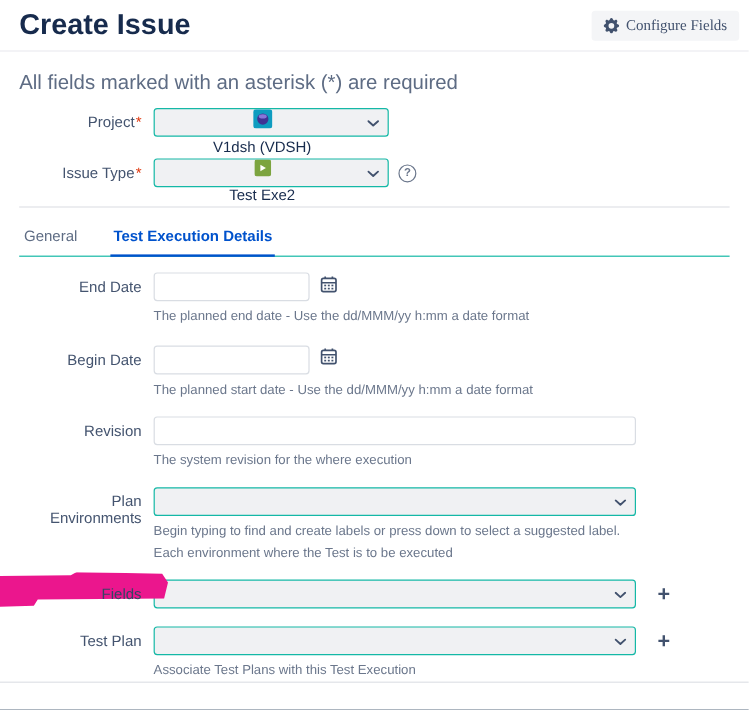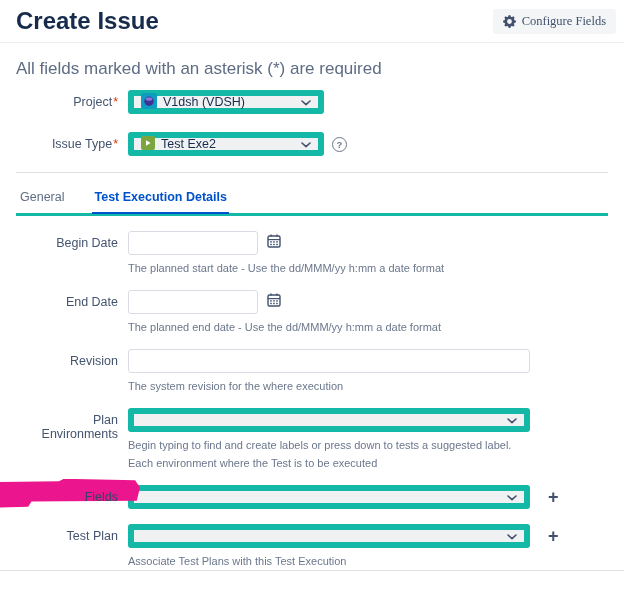--- a/index.html
+++ b/index.html
@@ -22,36 +22,36 @@
   
   .content { flex:1; padding:0 16px; }
   .req-note { font-size:17px; color:#5E6C84; margin-top:16px; }
 
   .row { display:grid; grid-template-columns:102px 1fr; column-gap:10px; align-items:flex-start; }
   .lbl { text-align:right; font-size:12.5px; color:#44546F; padding-top:5px; position:relative; }
   .req { color:#DE350B; margin-left:1px; }
   .fld {}
   .ctl-line { display:flex; align-items:center; gap:8px; }
 
-  .select { position:relative; height:24px; background:#F0F1F3; border:6px solid #14b8a6;
+  .select { position:relative; height:24px; background:#F0F1F3; border:1px solid #14b8a6;
     border-radius:3px; display:flex; align-items:center; gap:6px; padding:0 22px 0 7px;
-    font-size:12.5px; color:#172B4D; cursor:pointer; }
+    font-size:12.5px; color:#172B4D; cursor:pointer;flex-direction:column; }
   .select .chev { position:absolute; right:7px; top:50%; transform:translateY(-50%); }
   .sel-narrow { width:196px; }
   .sel-wide { width:402px; }
 
   .txt-input { height:24px; background:#fff; border:1px solid #D9DDE3; border-radius:3px;
     font-family:inherit; font-size:12.5px; color:#172B4D; padding:0 6px; }
   .inp-date { width:130px; }
   .inp-wide { width:402px; }
 
   .help { font-size:11px; color:#6B778C; margin-top:6px; line-height:1.45; }
 
   .section-div { border-top:1px solid #DFE1E6; margin-top:16px; }
-  .tabbar { display:flex; gap:26px; border-bottom:3px solid #14b8a6; margin-top:10px; padding:0 2px; }
+  .tabbar { display:flex; gap:26px; border-bottom:1px solid #14b8a6; margin-top:10px; padding:0 2px; }
   .tab { font-size:12.5px; color:#5E6C84; padding:7px 2px 8px; cursor:pointer;
     border-bottom:2px solid transparent; margin-bottom:-1px; }
   .tab.active { color:#0052CC; font-weight:bold; border-bottom-color:#0052CC; }
 
   .mt20 { margin-top:11px; } .mt18 { margin-top:18px; } .mt14 { margin-top:15px; }
   .mt12 { margin-top:13px; }
 
   .plus-btn { background:none; border:none; color:#42526E; font-size:18px; font-weight:bold;
     line-height:1; cursor:pointer; padding:2px 4px; margin-left:6px; font-family:inherit; }
 
@@ -141,69 +141,69 @@
       </div>
     </div>
 
     <div class="section-div"></div>
 
     <div class="tabbar">
       <div class="tab">General</div>
       <div class="tab active">Test Execution Details</div>
     </div>
 
-    <div class="row mt14">
-      <div class="lbl">Begin Date</div>
+    <div class="row mt12">
+      <div class="lbl">End Date</div>
       <div class="fld">
         <div class="ctl-line">
           <input class="txt-input inp-date" value="" style="">
           <span>
             <svg width="16" height="16" viewBox="0 0 16 16">
               <rect x="2" y="3" width="12" height="11" rx="1.5" fill="none" stroke="#42526E" stroke-width="1.4"></rect>
               <line x1="2" y1="6.6" x2="14" y2="6.6" stroke="#42526E" stroke-width="1.2"></line>
               <line x1="5" y1="1.4" x2="5" y2="3.6" stroke="#42526E" stroke-width="1.4"></line>
               <line x1="11" y1="1.4" x2="11" y2="3.6" stroke="#42526E" stroke-width="1.4"></line>
               <g fill="#42526E">
                 <rect x="4.2" y="8.2" width="1.6" height="1.4"></rect>
                   <rect x="7.2" y="8.2" width="1.6" height="1.4"></rect>
                   <rect x="10.2" y="8.2" width="1.6" height="1.4"></rect>
                 <rect x="4.2" y="10.8" width="1.6" height="1.4"></rect>
                   <rect x="7.2" y="10.8" width="1.6" height="1.4"></rect>
                   <rect x="10.2" y="10.8" width="1.6" height="1.4"></rect>
               </g>
             </svg>
           </span>
         </div>
-        <div class="help">The planned start date - Use the dd/MMM/yy h:mm a date format</div>
-      </div>
-    </div>
-
-    <div class="row mt12">
-      <div class="lbl">End Date</div>
+        <div class="help">The planned end date - Use the dd/MMM/yy h:mm a date format</div>
+      </div>
+    </div>
+
+    <div class="row mt14">
+      <div class="lbl">Begin Date</div>
       <div class="fld">
         <div class="ctl-line">
           <input class="txt-input inp-date" value="" style="">
           <span>
             <svg width="16" height="16" viewBox="0 0 16 16">
               <rect x="2" y="3" width="12" height="11" rx="1.5" fill="none" stroke="#42526E" stroke-width="1.4"></rect>
               <line x1="2" y1="6.6" x2="14" y2="6.6" stroke="#42526E" stroke-width="1.2"></line>
               <line x1="5" y1="1.4" x2="5" y2="3.6" stroke="#42526E" stroke-width="1.4"></line>
               <line x1="11" y1="1.4" x2="11" y2="3.6" stroke="#42526E" stroke-width="1.4"></line>
               <g fill="#42526E">
                 <rect x="4.2" y="8.2" width="1.6" height="1.4"></rect>
                   <rect x="7.2" y="8.2" width="1.6" height="1.4"></rect>
                   <rect x="10.2" y="8.2" width="1.6" height="1.4"></rect>
                 <rect x="4.2" y="10.8" width="1.6" height="1.4"></rect>
                   <rect x="7.2" y="10.8" width="1.6" height="1.4"></rect>
                   <rect x="10.2" y="10.8" width="1.6" height="1.4"></rect>
               </g>
             </svg>
           </span>
         </div>
-        <div class="help">The planned end date - Use the dd/MMM/yy h:mm a date format</div>
+        <div class="help">The planned start date - Use the dd/MMM/yy h:mm a date format</div>
       </div>
     </div>
 
     <div class="row mt12">
       <div class="lbl">Revision</div>
       <div class="fld">
         <div class="ctl-line">
           <input class="txt-input inp-wide" value="" style="">
         </div>
         <div class="help">The system revision for the where execution</div>
@@ -216,21 +216,21 @@
         <div class="ctl-line">
           <div class="select sel-wide">
             <span></span>
             <span class="chev">
               <svg width="10" height="6" viewBox="0 0 10 6">
                   <polyline points="1,1 5,4.6 9,1" fill="none" stroke="#42526E" stroke-width="1.6" stroke-linecap="round" stroke-linejoin="round"></polyline>
                 </svg>
             </span>
           </div>
         </div>
-        <div class="help">Begin typing to find and create labels or press down to tests a suggested label.</div>
+        <div class="help">Begin typing to find and create labels or press down to select a suggested label.</div>
         <div class="help" style="margin-top:2px">Each environment where the Test is to be executed</div>
       </div>
     </div>
 
     <div class="row mt12 row-tests">
       <div class="lbl">
         <span class="hl-magenta"></span>
         <span class="hl-text">Fields</span>
       </div>
       <div class="fld">

